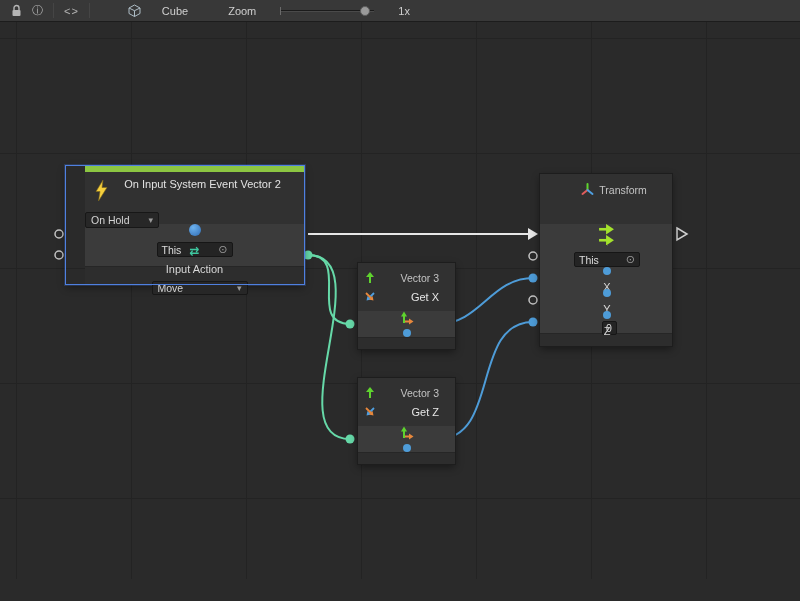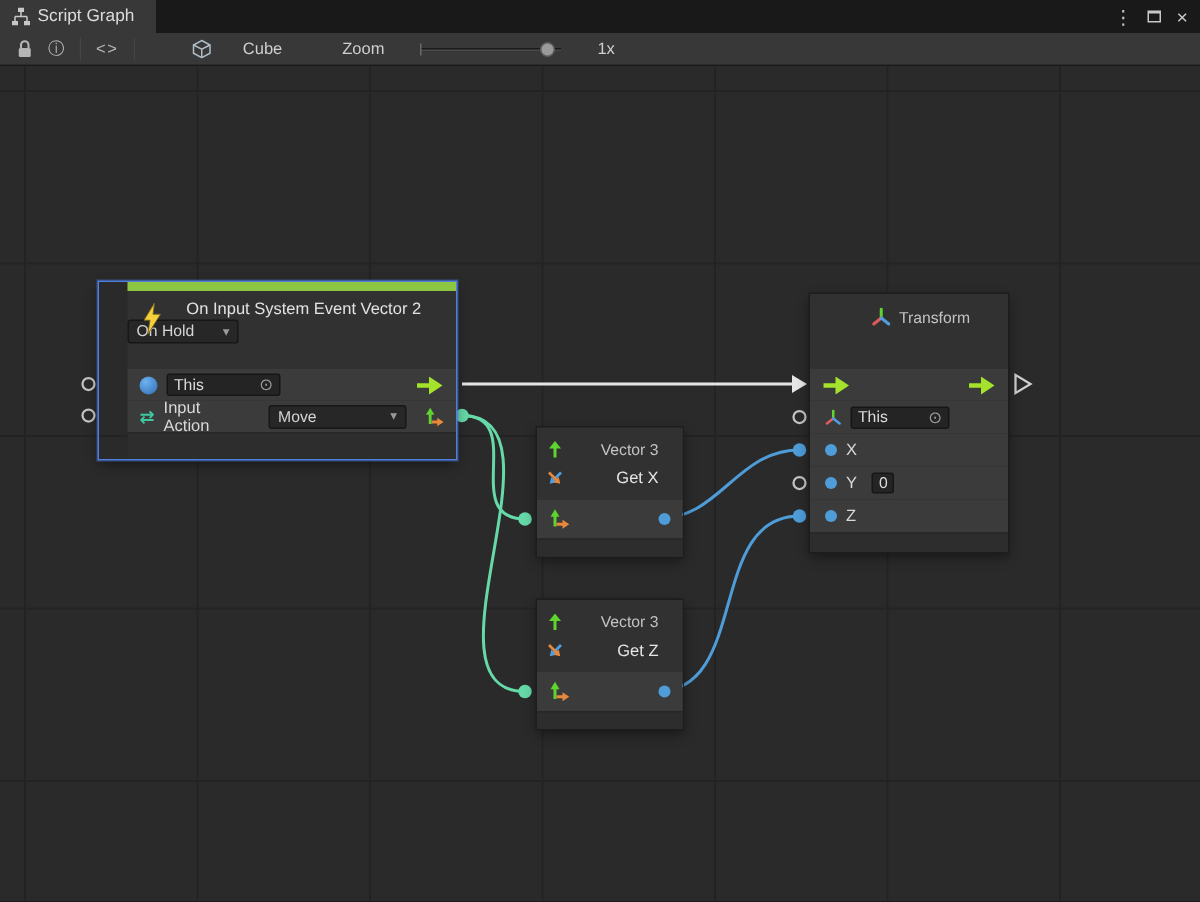--- a/index.html
+++ b/index.html
@@ -32,34 +32,34 @@
   .canvas { position:relative; width:800px; height:557px; background-color:#2a2a2a;
     background-image:
       linear-gradient(to right,#232323 1px,transparent 1px),
       linear-gradient(to bottom,#232323 1px,transparent 1px);
     background-size:115px 115px; background-position:16px 16px; }
   .wires { position:absolute; inset:0; pointer-events:none; }
 
   
   .node { position:absolute; box-shadow:0 0 0 1px #1d1d1d, 0 3px 8px rgba(0,0,0,.45); font-size:11px; color:#d8d8d8; }
   .node-footer { background:#2d2d2d; border-top:1px solid #262626; }
-  .row { display:flex; align-items:center; background:#3b3b3b; padding:0 8px; }
+  .row { display:flex; align-items:center; background:#3b3b3b; padding:0 8px;flex-direction:column; }
   .dark-field { display:inline-flex; align-items:center; justify-content:space-between; background:#242424; border:1px solid #161616; border-radius:2px; height:15px; padding:0 4px; color:#dddddd; font-size:10.5px; }
   .picker-glyph { color:#9a9a9a; font-size:11px; margin-left:4px; }
   .dropdown { display:inline-flex; align-items:center; justify-content:space-between; background:#272727; border:1px solid #171717; border-radius:2px; height:16px; padding:0 5px; color:#d4d4d4; font-size:10.5px; }
   .dropdown .caret { color:#9a9a9a; font-size:9px; margin-left:5px; }
   .blue-dot { width:8px; height:8px; border-radius:50%; background:#4e9cd8; flex:0 0 auto; }
 
   
   .event-node { left:66px; top:144px; width:238px; outline:1px solid #4f80e0; box-shadow:0 0 0 2px rgba(70,120,220,.25), 0 3px 8px rgba(0,0,0,.45);padding-left:19px; }
   .event-strip { height:6px; }
   .event-header { position:relative; height:52px; background:#313131; }
   .bolt-icon { position:absolute; left:10px; top:8px; }
   .event-title { text-align:center; padding:6px 8px 0 24px; color:#e2e2e2; font-size:11px; white-space:nowrap; }
-  .event-dd { width:74px; margin:1px auto 0 auto; }
+  .event-dd { width:74px; margin:22px auto 0 auto; }
   .event-rows .row { height:21px; gap:6px; }
   .event-footer { height:18px; }
   .this-obj-icon { width:12px; height:12px; border-radius:50%; background:radial-gradient(circle at 35% 30%, #6db2ef, #2f6cb4); flex:0 0 auto; }
   .swap-icon { color:#3ec8a0; font-size:12px; font-weight:bold; line-height:1; }
   .spacer { flex:1; }
 
   
   .v3-node { width:97px; }
   .v3-header { height:48px; background:#313131; padding-top:5px; }
   .v3-line { display:flex; align-items:center; height:19px; padding:0 6px; gap:5px; }
@@ -79,37 +79,20 @@
   .tf-exec-row { height:21px; }
   .tf-row { height:22px; gap:6px; padding-left:10px; }
   .tf-footer { height:13px; }
   .y-value { display:inline-flex; align-items:center; justify-content:center; background:#242424; border:1px solid #161616; border-radius:2px; width:15px; height:14px; color:#dddddd; font-size:10.5px; margin-left:4px; }
 </style>
 </head>
 <body>
 
 <div class="window">
 
-  <div class="tabbar">
-    <div class="tab">
-      <svg width="12" height="12" viewBox="0 0 12 12">
-        <rect x="4" y="0" width="4" height="3" fill="#c8c8c8"></rect>
-        <path d="M6 3 V6 M2 6 H10 M2 6 V9 M10 6 V9" stroke="#c8c8c8" stroke-width="1" fill="none"></path>
-        <rect x="0" y="9" width="4" height="3" fill="#c8c8c8"></rect>
-        <rect x="8" y="9" width="4" height="3" fill="#c8c8c8"></rect>
-      </svg>
-      <span>Script Graph</span>
-    </div>
-    <div class="tabbar-spacer"></div>
-    <div class="win-controls">
-      <span class="glyph">⋮</span>
-      <span class="max-box"></span>
-      <span class="glyph">×</span>
-    </div>
-  </div>
 
   <div class="toolbar">
     <span class="tb-icon">
       <svg width="11" height="13" viewBox="0 0 11 13">
         <path d="M3 6 V4 a2.5 2.5 0 0 1 5 0 V6" stroke="#b5b5b5" stroke-width="1.4" fill="none"></path>
         <rect x="1.5" y="6" width="8" height="6" rx="1" fill="#b5b5b5"></rect>
       </svg>
     </span>
     <span class="tb-icon">ⓘ</span>
     <div class="tb-sep"></div>

